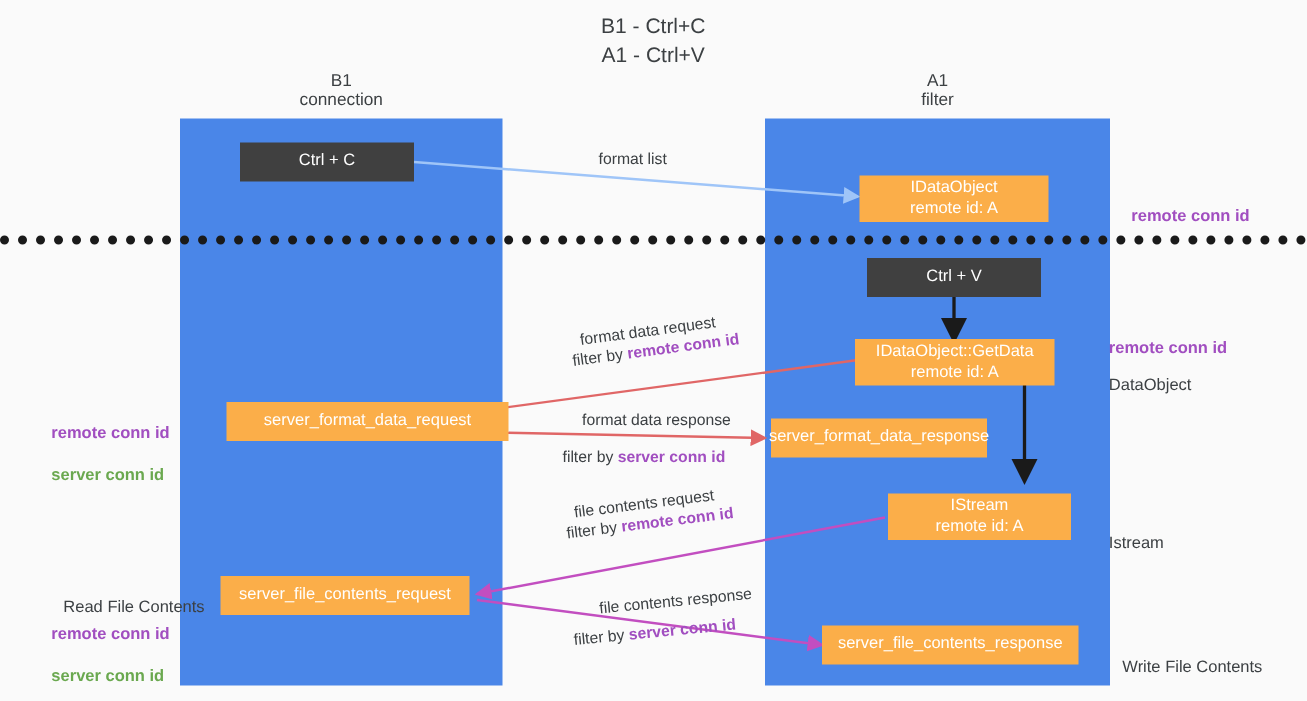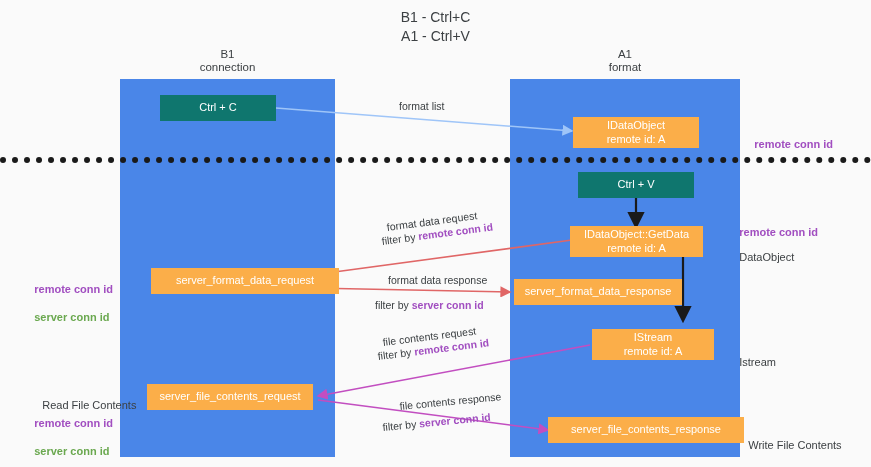--- a/index.html
+++ b/index.html
@@ -18,21 +18,21 @@
   .lane-hdr{position:absolute;text-align:center;font-size:11.5px;line-height:13px;color:#3c4043;white-space:pre;}
 
   .title{position:absolute;left:0;top:8px;width:871px;text-align:center;font-size:14px;line-height:19px;color:#3c4043;white-space:pre;}
 
   .node{
     position:absolute;box-sizing:border-box;
     display:flex;flex-direction:column;align-items:center;justify-content:center;
     color:#ffffff;font-size:11px;line-height:13.5px;text-align:center;
     padding:2px 4px;
   }
-  .node.green{background:#0f766e;}
+  .node.green{background:#404040;}
   .node.orange{background:#fbae49;}
   .node .l2{display:block;text-align:right;}
 
   .side{position:absolute;font-size:11px;line-height:14px;white-space:pre;}
   .side.plain{color:#3c4043;}
   .c-purple{color:#a14ec0;font-weight:bold;}
   .c-green{color:#6aa84f;font-weight:bold;}
 
   .wirelab{position:absolute;font-size:10.5px;line-height:13px;color:#3c4043;white-space:nowrap;transform-origin:left top;}
   .wirelab .p{color:#a14ec0;font-weight:bold;}
@@ -44,21 +44,21 @@
 <body>
 
 <div id="stage">
 
   <div class="title">B1 - Ctrl+C
 A1 - Ctrl+V</div>
 
   <div class="lane-hdr" style="left:120px;top:48px;width:215px;">B1
 connection</div>
   <div class="lane-hdr" style="left:510px;top:48px;width:230px;">A1
-format</div>
+filter</div>
 
   <div class="lane" style="left:120px;top:79px;width:215px;height:378px;"></div>
   <div class="lane" style="left:510px;top:79px;width:230px;height:378px;"></div>
 
   <svg id="wires" viewBox="0 0 871 467">
     <defs>
       <marker id="ah-blue" markerWidth="7" markerHeight="7" refX="6" refY="3.5" orient="auto">
         <path d="M0,0 L7,3.5 L0,7 z" fill="#9fc5f8"></path>
       </marker>
       <marker id="ah-red" markerWidth="7" markerHeight="7" refX="6" refY="3.5" orient="auto">
@@ -106,34 +106,34 @@
 
   <div class="node orange" style="left:570px;top:226px;width:133px;height:31px;">
     <span>IDataObject::GetData</span>
     <span class="l2">remote id: A</span>
   </div>
 
   <div class="node orange" style="left:151px;top:268px;width:188px;height:26px;">
     <span>server_format_data_request</span>
   </div>
 
-  <div class="node orange" style="left:514px;top:279px;width:168px;height:26px;">
+  <div class="node orange" style="left:514px;top:279px;width:144px;height:26px;">
     <span>server_format_data_response</span>
   </div>
 
   <div class="node orange" style="left:592px;top:329px;width:122px;height:31px;">
     <span>IStream</span>
     <span class="l2">remote id: A</span>
   </div>
 
   <div class="node orange" style="left:147px;top:384px;width:166px;height:26px;">
     <span>server_file_contents_request</span>
   </div>
 
-  <div class="node orange" style="left:548px;top:417px;width:196px;height:26px;text-align:center;">
+  <div class="node orange" style="left:548px;top:417px;width:171px;height:26px;text-align:center;">
     <span>server_file_contents_response</span>
   </div>
 
   <div class="wirelab" style="left:399px;top:100px;">
     <span>format list</span>
   </div>
 
   <div class="wirelab" style="left:386px;top:221px;transform:rotate(-7.5deg);">
     <span>format data request</span>
   </div>

